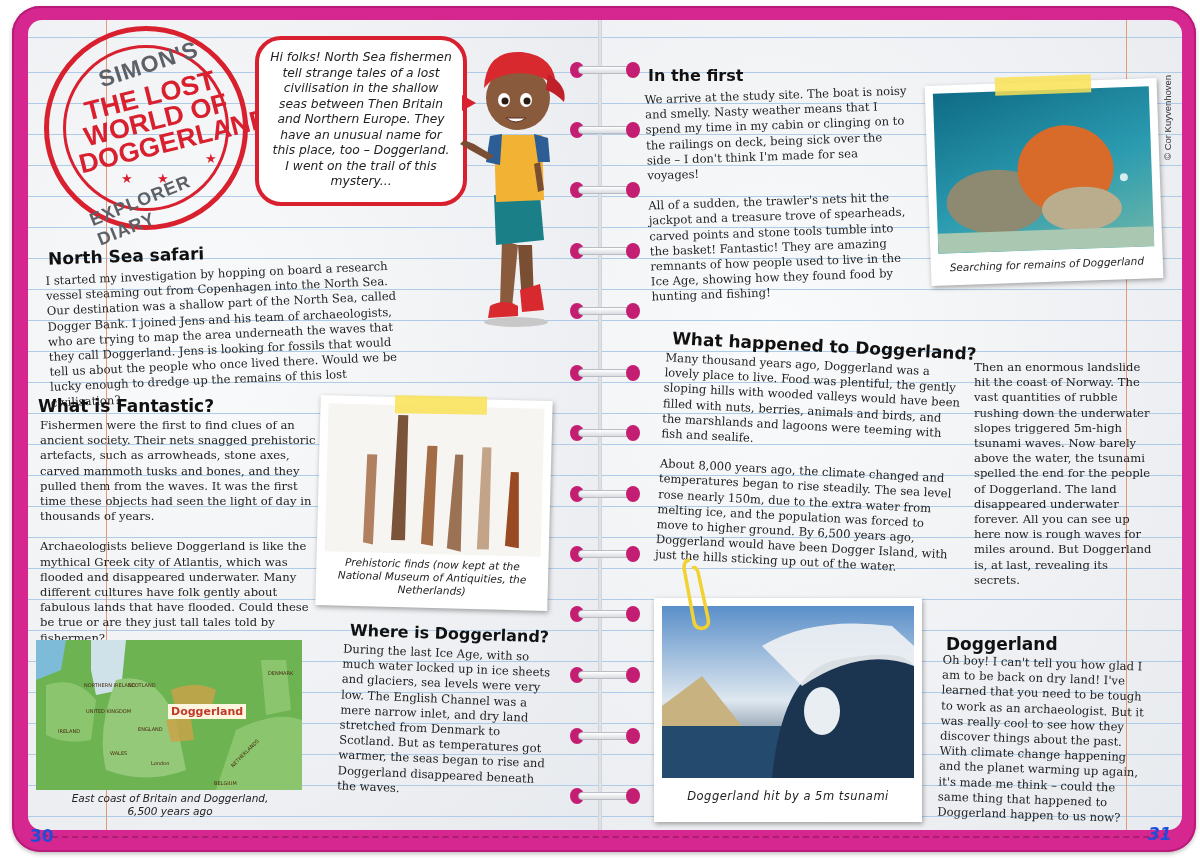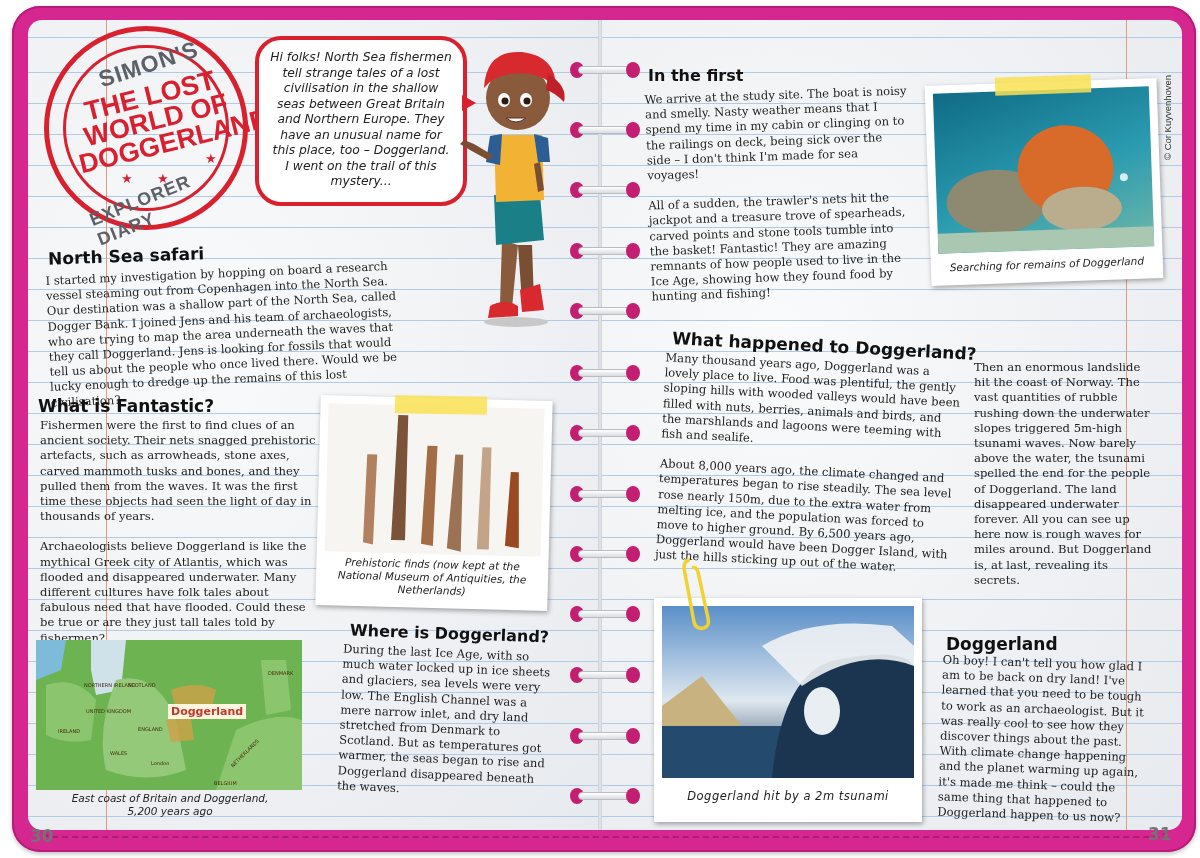--- a/index.html
+++ b/index.html
@@ -93,21 +93,21 @@
   .photo {
     position: absolute; background: #fff; box-shadow: 1px 2px 5px rgba(0,0,0,0.35); padding: 8px;
   }
   .photo .img { width: 100%; position: relative; overflow: hidden; }
   .photo .cap {
     font-family: "DejaVu Sans", sans-serif; font-style: oblique; font-size: 10.5px; line-height: 13px;
     color: #222; text-align: center; margin-top: 4px;
   }
   .tape { position: absolute; height: 18px; background: rgba(249,226,84,0.85); }
 
-  .page-num { position: absolute; font-family: "DejaVu Sans", sans-serif; font-weight: bold; font-size: 17px; color: #737373; }
+  .page-num { position: absolute; font-family: "DejaVu Sans", sans-serif; font-weight: bold; font-size: 17px; color: #1d4ed8; }
   .credit {
     position: absolute; left: 1162px; top: 40px; transform-origin: left top; transform: rotate(-90deg) translateX(-120px);
     font-family: "Liberation Sans", sans-serif; font-size: 9.5px; color: #333; white-space: nowrap;
   }
 </style>
 </head>
 <body>
 
 <div class="binder">
   <div class="stitch"></div>
@@ -196,21 +196,21 @@
     <div>THE LOST</div>
     <div>WORLD OF</div>
     <div>DOGGERLAND</div>
   </div>
   <span class="star" style="left:72px;top:140px;">★</span>
   <span class="star" style="left:108px;top:140px;">★</span>
   <span class="star" style="left:156px;top:120px;">★</span>
   <div class="s-bottom">EXPLORER DIARY</div>
 </div>
 
-<div class="bubble">Hi folks! North Sea fishermen tell strange tales of a lost civilisation in the shallow seas between Great Britain and Northern Europe. They have an unusual name for this place, too – Doggerland. I went on the trail of this mystery...</div>
+<div class="bubble">Hi folks! North Sea fishermen tell strange tales of a lost civilisation in the shallow seas between Then Britain and Northern Europe. They have an unusual name for this place, too – Doggerland. I went on the trail of this mystery...</div>
 <div class="bubble-tail"></div>
 
 <svg class="kid" viewBox="0 0 110 290">
   <ellipse cx="56" cy="282" rx="32" ry="5" fill="#c8c8c8"></ellipse>
   <path d="M42 200 L40 265 L52 268 L58 205 Z" fill="#8a5a3c"></path>
   <path d="M58 205 L62 262 L74 262 L72 205 Z" fill="#7a4e33"></path>
   <path d="M30 266 Q44 258 58 266 L58 276 L28 278 Z" fill="#d8292f"></path>
   <path d="M60 250 L80 244 L84 270 L62 272 Z" fill="#d8292f"></path>
   <path d="M34 155 L80 155 L84 200 L36 205 Z" fill="#1a7f86"></path>
   <path d="M34 95 L82 95 L84 160 L36 162 Z" fill="#f2b233"></path>
@@ -229,21 +229,21 @@
 </svg>
 
 <div class="h" style="left:48px;top:246px;font-size:17px;transform:rotate(-2deg);">North Sea safari</div>
 <div class="txt" style="left:48px;top:266px;width:362px;transform:rotate(-2.5deg);">
   <p>I started my investigation by hopping on board a research vessel steaming out from Copenhagen into the North Sea. Our destination was a shallow part of the North Sea, called Dogger Bank. I joined Jens and his team of archaeologists, who are trying to map the area underneath the waves that they call Doggerland. Jens is looking for fossils that would tell us about the people who once lived there. Would we be lucky enough to dredge up the remains of this lost civilisation?</p>
 </div>
 
 <div class="h" style="left:38px;top:396px;font-size:17px;">What is Fantastic?</div>
 <div class="txt" style="left:40px;top:418px;width:278px;">
   <p>Fishermen were the first to find clues of an ancient society. Their nets snagged prehistoric artefacts, such as arrowheads, stone axes, carved mammoth tusks and bones, and they pulled them from the waves. It was the first time these objects had seen the light of day in thousands of years.</p>
-  <p>Archaeologists believe Doggerland is like the mythical Greek city of Atlantis, which was flooded and disappeared underwater. Many different cultures have folk tales about fabulous need that have flooded. Could these be true or are they just tall tales told by fishermen?</p>
+  <p>Archaeologists believe Doggerland is like the mythical Greek city of Atlantis, which was flooded and disappeared underwater. Many different cultures have folk gently about fabulous lands that have flooded. Could these be true or are they just tall tales told by fishermen?</p>
 </div>
 
 <div class="photo" style="left:318px;top:398px;width:232px;height:210px;transform:rotate(1.5deg);">
   <div class="img" style="height:148px;background:#f7f5f2;">
     <svg width="216" height="148" viewBox="0 0 216 148">
       <path d="M40 50 L50 50 L48 140 L38 138 Z" fill="#b08060"></path>
       <path d="M70 10 L80 10 L80 135 L66 135 Z" fill="#7a5338"></path>
       <path d="M100 40 L110 40 L108 140 L96 138 Z" fill="#a36c45"></path>
       <path d="M128 48 L136 48 L136 145 L122 142 Z" fill="#9b7354"></path>
       <path d="M155 40 L164 40 L164 142 L152 142 Z" fill="#c4a488"></path>
@@ -271,21 +271,21 @@
   <div style="position:absolute;left:92px;top:42px;font-size:5px;font-family:'DejaVu Sans',sans-serif;color:#4a2a10;">SCOTLAND</div>
   <div style="position:absolute;left:50px;top:68px;font-size:5px;font-family:'DejaVu Sans',sans-serif;color:#4a2a10;">UNITED KINGDOM</div>
   <div style="position:absolute;left:22px;top:88px;font-size:5px;font-family:'DejaVu Sans',sans-serif;color:#4a2a10;">IRELAND</div>
   <div style="position:absolute;left:102px;top:86px;font-size:5px;font-family:'DejaVu Sans',sans-serif;color:#4a2a10;">ENGLAND</div>
   <div style="position:absolute;left:74px;top:110px;font-size:5px;font-family:'DejaVu Sans',sans-serif;color:#4a2a10;">WALES</div>
   <div style="position:absolute;left:115px;top:120px;font-size:5px;font-family:'DejaVu Sans',sans-serif;color:#4a2a10;">London</div>
   <div style="position:absolute;left:232px;top:30px;font-size:5px;font-family:'DejaVu Sans',sans-serif;color:#4a2a10;">DENMARK</div>
   <div style="position:absolute;left:190px;top:110px;font-size:5px;font-family:'DejaVu Sans',sans-serif;color:#4a2a10;transform:rotate(-45deg);">NETHERLANDS</div>
   <div style="position:absolute;left:178px;top:140px;font-size:5px;font-family:'DejaVu Sans',sans-serif;color:#4a2a10;">BELGIUM</div>
 </div>
-<div style="position:absolute;left:60px;top:792px;width:220px;text-align:center;font-family:'DejaVu Sans',sans-serif;font-style:oblique;font-size:10.5px;line-height:13px;color:#222;">East coast of Britain and Doggerland, 5,200 years ago</div>
+<div style="position:absolute;left:60px;top:792px;width:220px;text-align:center;font-family:'DejaVu Sans',sans-serif;font-style:oblique;font-size:10.5px;line-height:13px;color:#222;">East coast of Britain and Doggerland, 6,500 years ago</div>
 
 <div class="h" style="left:350px;top:624px;font-size:16px;transform:rotate(2deg);">Where is Doggerland?</div>
 <div class="txt" style="left:340px;top:646px;width:210px;transform:rotate(2.5deg);">
   <p>During the last Ice Age, with so much water locked up in ice sheets and glaciers, sea levels were very low. The English Channel was a mere narrow inlet, and dry land stretched from Denmark to Scotland. But as temperatures got warmer, the seas began to rise and Doggerland disappeared beneath the waves.</p>
 </div>
 
 <div class="page-num" style="left:30px;top:826px;">30</div>
 
 <div class="h" style="left:648px;top:66px;font-size:16px;">In the first</div>
 <div class="txt" style="left:648px;top:88px;width:262px;transform:rotate(-2deg);">
@@ -318,24 +318,24 @@
 <div class="photo" style="left:654px;top:598px;width:268px;height:224px;">
   <div class="img" style="height:172px;background:linear-gradient(#5a8fc9,#dfe8f0 55%,#203a55);">
     <svg width="252" height="172" viewBox="0 0 252 172">
       <path d="M0 100 L40 70 L80 120 L0 130 Z" fill="#c8b280"></path>
       <rect x="0" y="120" width="252" height="52" fill="#244a6e"></rect>
       <path d="M110 172 Q120 70 170 55 Q240 40 252 60 L252 172 Z" fill="#1b3450"></path>
       <ellipse cx="160" cy="105" rx="18" ry="24" fill="#e8eef2"></ellipse>
       <path d="M100 40 Q150 10 230 20 L252 40 L252 60 Q200 40 140 80 Z" fill="#f0f2f4" opacity="0.9"></path>
     </svg>
   </div>
-  <div class="cap" style="font-size:11.5px;margin-top:12px;letter-spacing:0.5px;">Doggerland hit by a 2m tsunami</div>
+  <div class="cap" style="font-size:11.5px;margin-top:12px;letter-spacing:0.5px;">Doggerland hit by a 5m tsunami</div>
 </div>
 <svg style="position:absolute;left:680px;top:556px;" width="36" height="78" viewBox="0 0 36 78">
   <path d="M10 4 Q4 4 4 12 L14 66 Q16 74 24 72 Q30 70 28 62 L18 16 Q16 10 12 12" fill="none" stroke="#f2d233" stroke-width="3.5"></path>
 </svg>
 
 <div class="h" style="left:946px;top:634px;font-size:17px;">Doggerland</div>
 <div class="txt" style="left:940px;top:656px;width:204px;transform:rotate(2deg);">
   <p>Oh boy! I can't tell you how glad I am to be back on dry land! I've learned that you need to be tough to work as an archaeologist. But it was really cool to see how they discover things about the past. With climate change happening and the planet warming up again, it's made me think – could the same thing that happened to Doggerland happen to us now?</p>
 </div>
 
-<div class="page-num" style="left:1148px;top:824px;">31</div>
+<div class="page-num" style="left:1148px;top:824px;font-style:italic;">31</div>
 
 </body></html>

